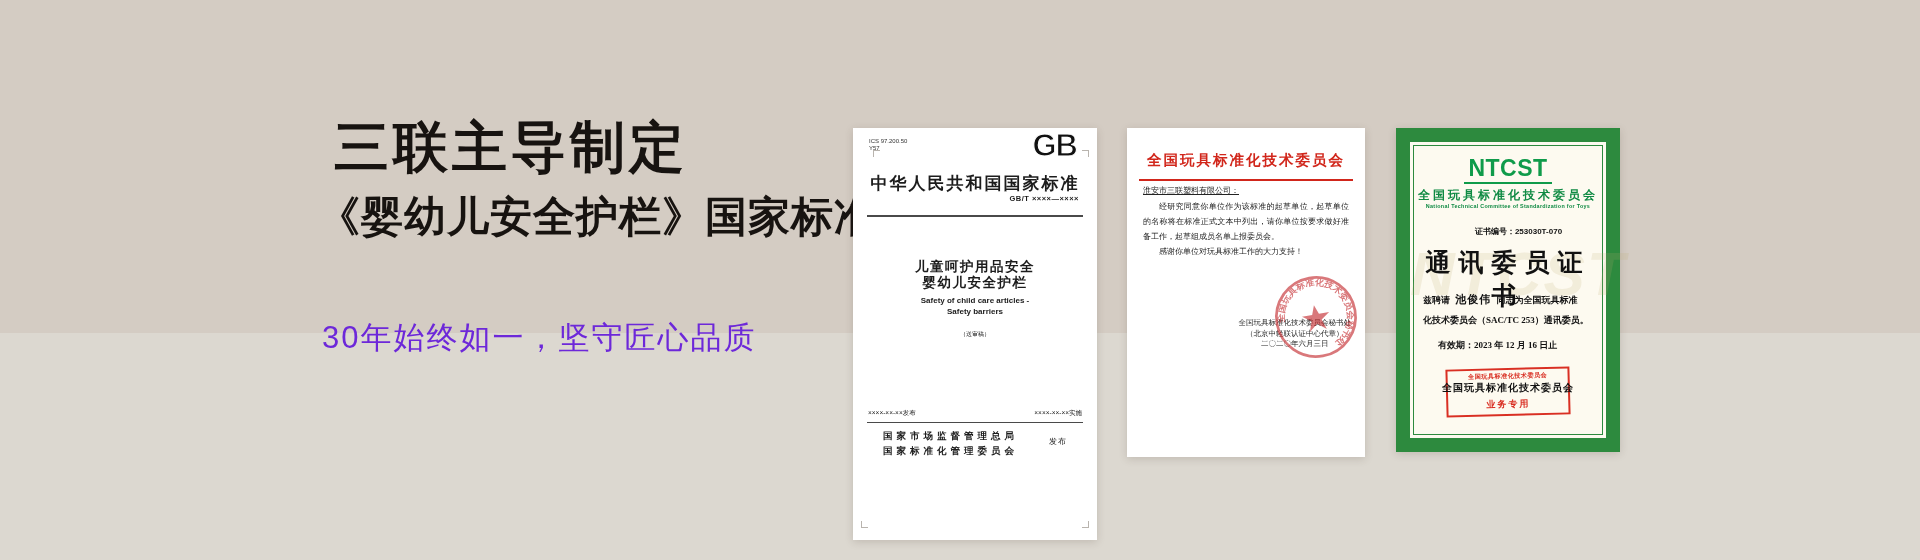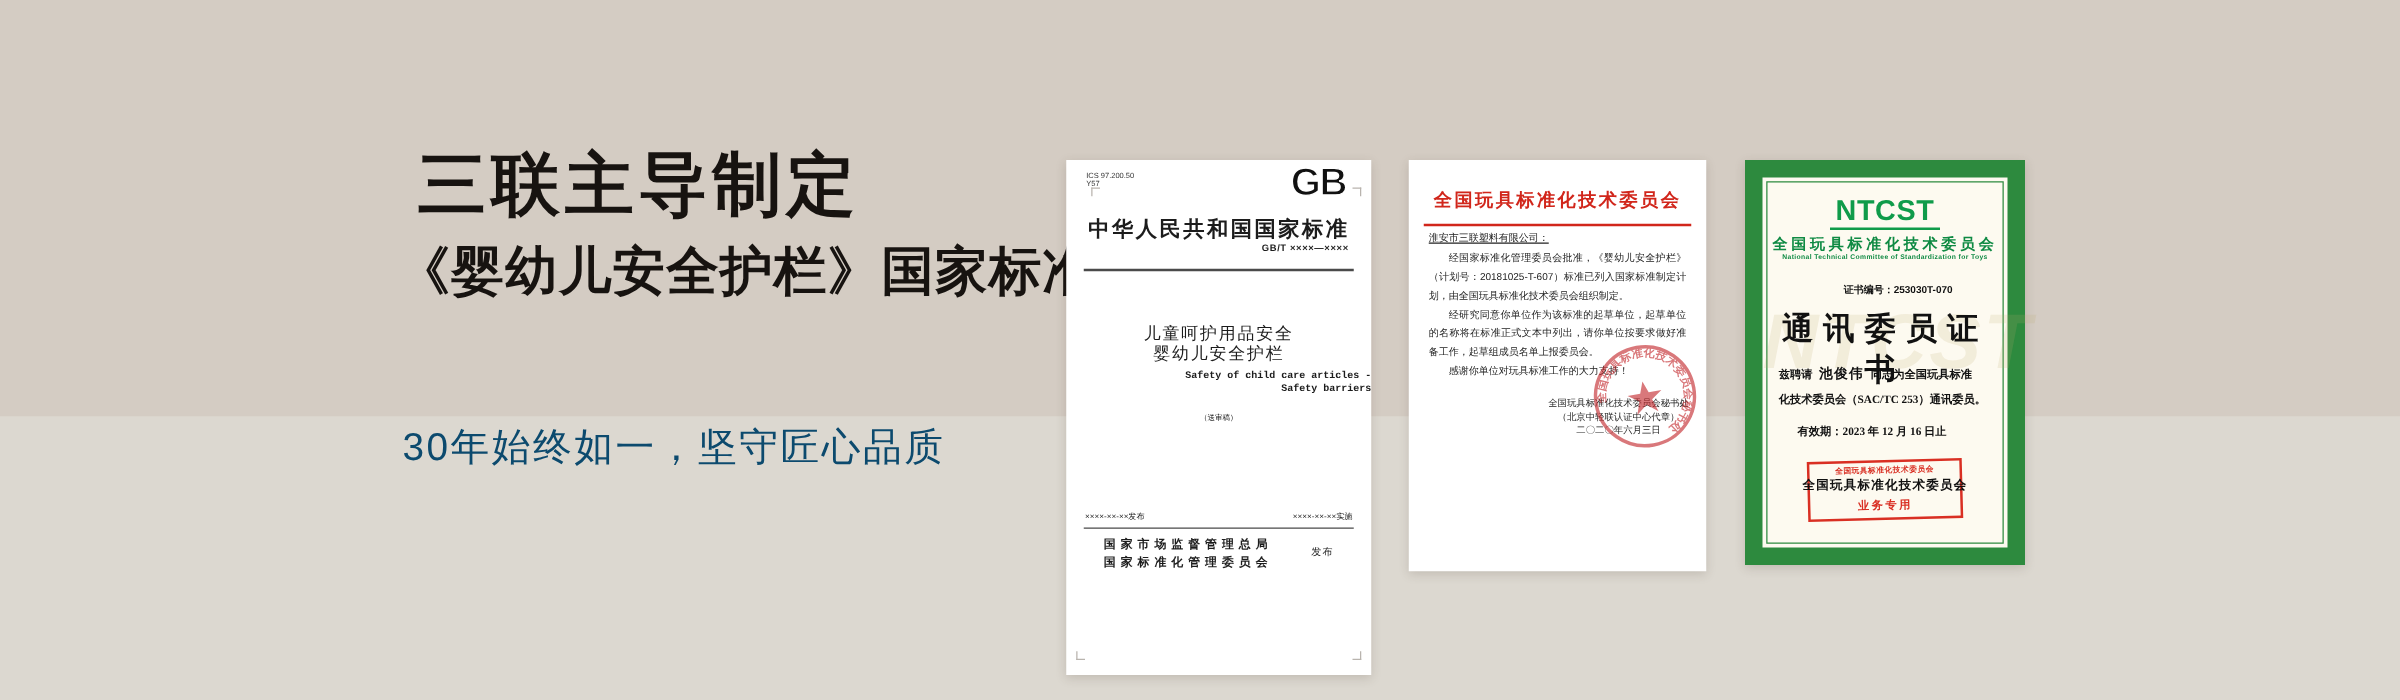--- a/index.html
+++ b/index.html
@@ -5,37 +5,37 @@
   * { margin:0; padding:0; box-sizing:border-box; }
   html,body { width:1920px; height:560px; overflow:hidden;
               font-family:"Liberation Sans", sans-serif; }
   .hero { position:relative; width:1920px; height:560px; background:#d4ccc3; overflow:hidden; }
   .bg-bottom { position:absolute; left:0; top:333px; width:1920px; height:227px; background:#dcd8d0; }
 
   
   .headline { position:absolute; left:318px; top:116px; color:#171310; }
   .headline-1 { font-size:55px; font-weight:bold; letter-spacing:4px; margin-left:16px; line-height:1.15; }
   .headline-2 { font-size:42px; font-weight:bold; letter-spacing:1px; margin-top:14px; line-height:1.15; }
-  .subtitle { position:absolute; left:322px; top:337px; font-size:31px; color:#0c4a6e; letter-spacing:2px; }
+  .subtitle { position:absolute; left:322px; top:317px; font-size:31px; color:#6d28d9; letter-spacing:2px; }
 
   
   .doc { position:absolute; top:128px; background:#ffffff; box-shadow:0 2px 8px rgba(70,58,45,.18); }
 
   
   .doc1 { left:853px; width:244px; height:412px; color:#1c1c1c; }
   .d1-ics { position:absolute; left:16px; top:10px; font-size:6px; line-height:7px; color:#333; }
   .d1-gb { position:absolute; right:20px; top:0px; font-size:31px; font-weight:900; color:#111;
            -webkit-text-stroke:1.1px #ffffff; letter-spacing:-1px; }
   .d1-title { position:absolute; left:0; right:0; top:44px; text-align:center;
               font-family:"Liberation Serif", serif; font-size:17px; font-weight:bold; letter-spacing:2px; }
   .d1-code { position:absolute; right:18px; top:66px; font-size:7.5px; font-weight:bold; letter-spacing:.5px; }
   .d1-rule-top { position:absolute; left:14px; right:14px; top:87px; border-top:2px solid #4a4a4a; }
   .d1-sub { position:absolute; left:0; right:0; top:131px; text-align:center; }
-  .d1-sub-cn { font-size:13.5px; font-weight:normal; line-height:16px; letter-spacing:1.5px; }
-  .d1-sub-en { font-size:8px; font-weight:bold; font-family:Liberation Mono, monospace; line-height:11px; margin-top:4px;text-align:right; }
+  .d1-sub-cn { font-size:13.5px; font-weight:bold; line-height:16px; letter-spacing:1.5px; }
+  .d1-sub-en { font-size:8px; font-weight:bold; font-family:Liberation Sans, sans-serif; line-height:11px; margin-top:4px; }
   .d1-note { font-size:6px; margin-top:13px; color:#222; }
   .d1-dates { position:absolute; left:15px; right:15px; top:281px; font-size:6.5px; display:flex; justify-content:space-between; }
   .d1-rule-bottom { position:absolute; left:14px; right:14px; top:294px; border-top:1.5px solid #4a4a4a; }
   .d1-issuers { position:absolute; left:30px; top:301px; text-align:left; font-size:9.5px; font-weight:bold;
                 letter-spacing:4px; line-height:14.5px; }
   .d1-publish { position:absolute; right:30px; top:308px; font-size:8px; letter-spacing:1px; }
   .crop-mark { position:absolute; width:7px; height:7px; border:0 solid #b9b4ae; }
   .cm-tl { left:20px; top:22px; border-left-width:1px; border-top-width:1px; }
   .cm-tr { right:8px; top:22px; border-right-width:1px; border-top-width:1px; }
   .cm-bl { left:8px; bottom:12px; border-left-width:1px; border-bottom-width:1px; }
@@ -123,21 +123,20 @@
     <div class="crop-mark cm-tl"></div>
     <div class="crop-mark cm-tr"></div>
     <div class="crop-mark cm-bl"></div>
     <div class="crop-mark cm-br"></div>
   </div>
 
   <div class="doc doc2">
     <div class="d2-title">全国玩具标准化技术委员会</div>
     <div class="d2-recipient">淮安市三联塑料有限公司：</div>
     <div class="d2-body">
-      <p>经国家标准化管理委员会批准，《婴幼儿安全护栏》（计划号：20181025-T-607）标准已列入国家标准制定计划，由全国玩具标准化技术委员会组织制定。</p>
       <p>经研究同意你单位作为该标准的起草单位，起草单位的名称将在标准正式文本中列出，请你单位按要求做好准备工作，起草组成员名单上报委员会。</p>
       <p>感谢你单位对玩具标准工作的大力支持！</p>
     </div>
     <div class="d2-sign">
       <div>全国玩具标准化技术委员会秘书处</div>
       <div>（北京中轻联认证中心代章）</div>
       <div>二〇二〇年六月三日</div>
     </div>
     <svg class="d2-stamp" viewBox="0 0 100 100">
       <circle cx="50" cy="50" r="46" fill="none" stroke="#c3272b" stroke-width="3.2"></circle>

